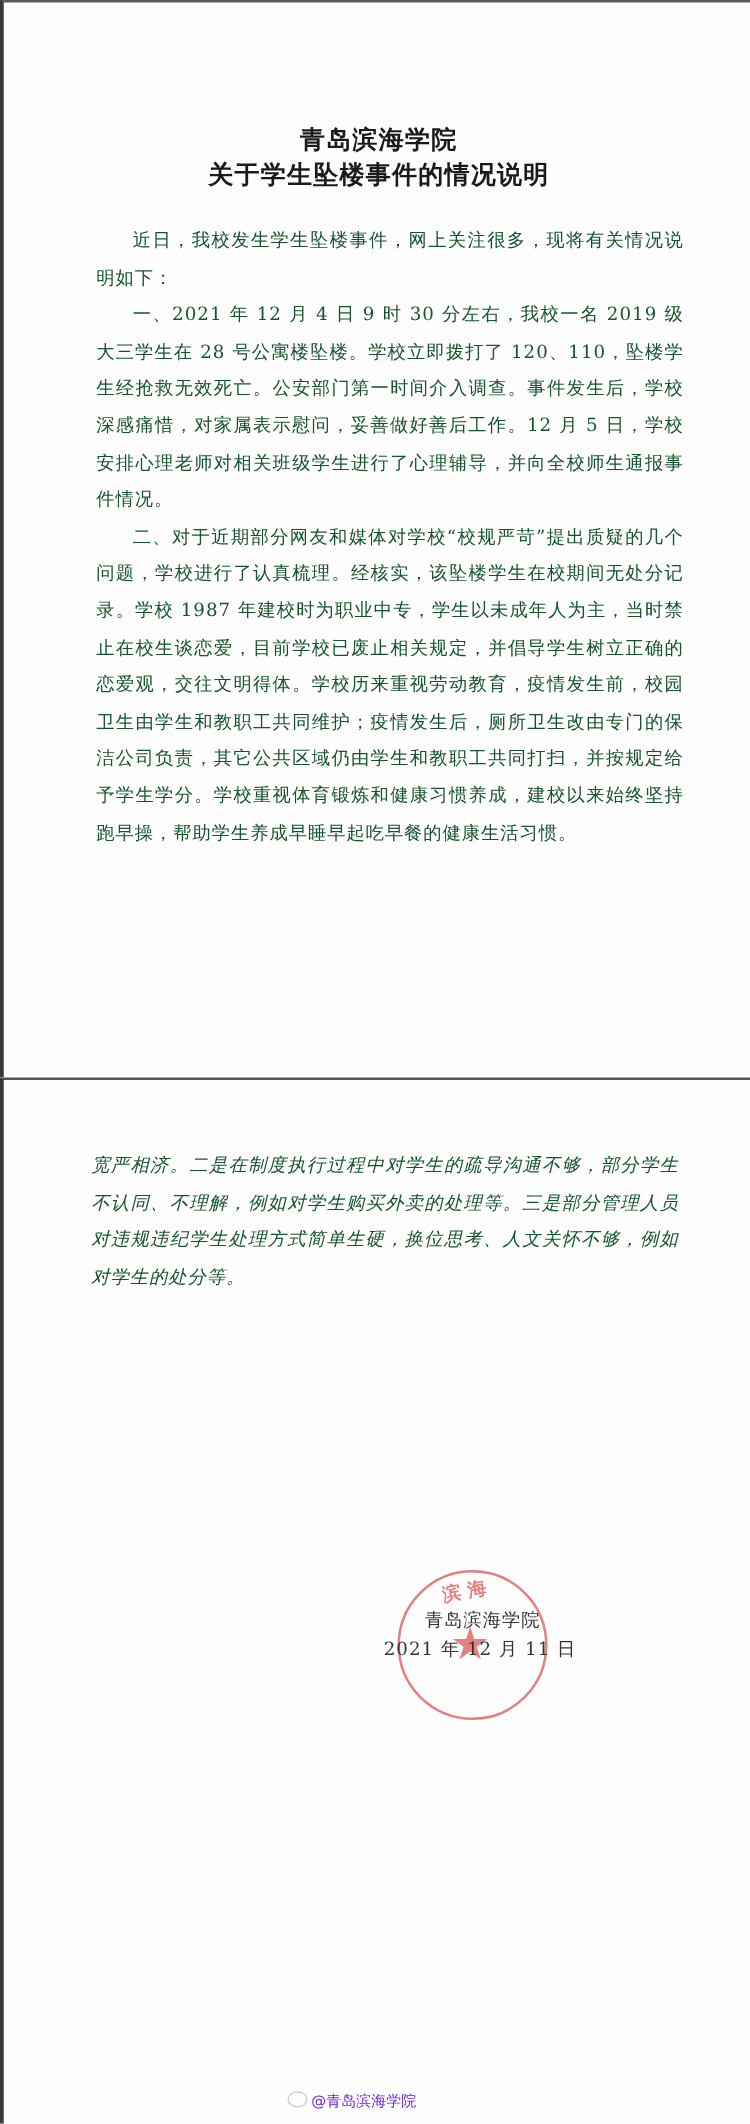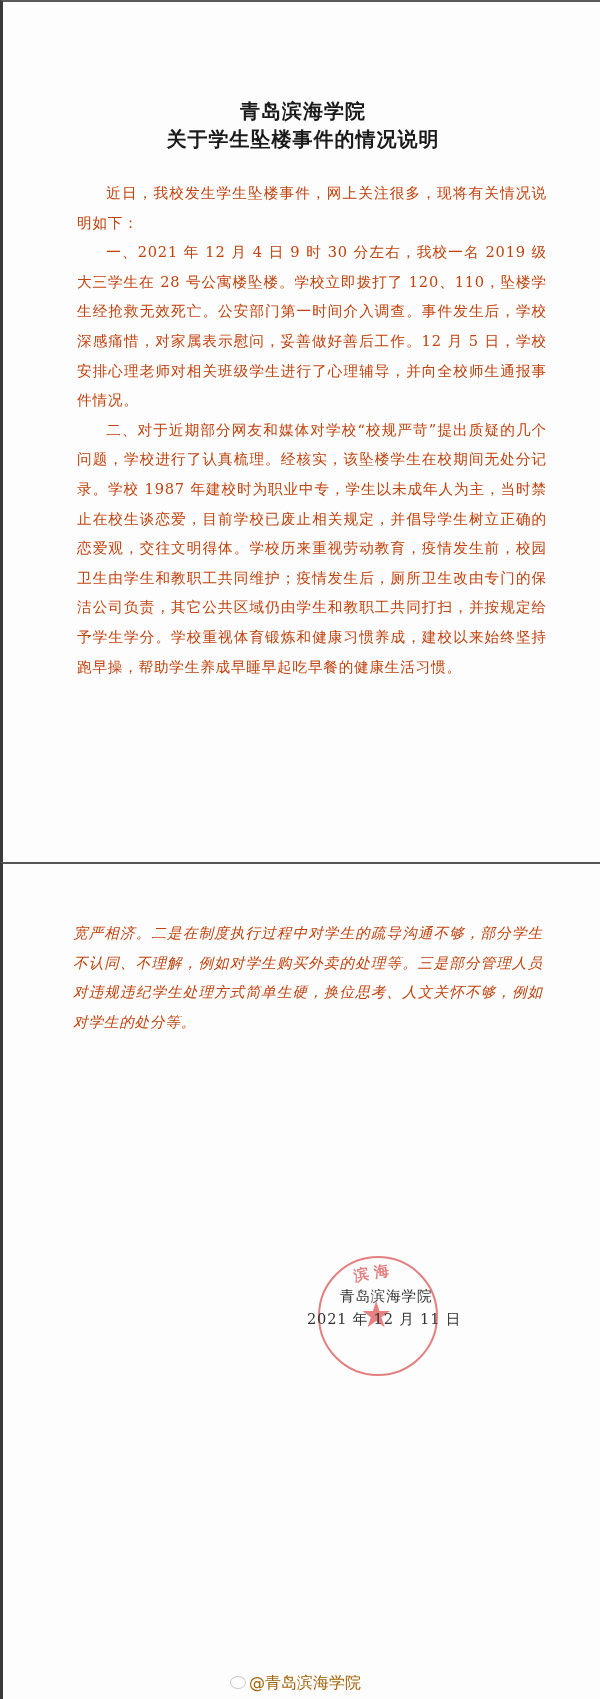--- a/index.html
+++ b/index.html
@@ -8,34 +8,34 @@
   .page { position: absolute; left: 0; width: 600px; background: #fdfdfd;
           border-left: 3px solid #3a3a3a; box-sizing: border-box; }
   #page1 { top: 0; height: 862px; border-top: 2px solid #5a5a5a; }
   #page2 { top: 862px; height: 837px; border-top: 2px solid #555; }
   .title { position: absolute; left: 0; width: 600px; text-align: center;
            font-family: "DejaVu Sans", "Liberation Sans", sans-serif; font-weight: bold;
            color: #1a1a1a; letter-spacing: 1px; }
   .t1 { top: 96px; font-size: 20px; }
   .t2 { top: 124px; font-size: 20px; }
   .body-text { position: absolute; left: 74px; width: 470px; font-size: 14.6px;
-               line-height: 29.6px; letter-spacing: 0.8px; text-align: justify; color: #c2410c; }
+               line-height: 29.6px; letter-spacing: 0.8px; text-align: justify; color: #14532d; }
   .body-text p { margin: 0; text-indent: 2em; }
   #p1text { top: 176px; }
   #p2text { top: 918px; left: 73px; }
   .p-cont { text-indent: 0 !important; font-style: italic; }
   .sign { position: absolute; font-size: 14.6px; letter-spacing: 0.8px; color: #333; }
   .sign-org { left: 340px; top: 1287px; }
   .sign-date { left: 307px; top: 1310px; text-align: center; }
   .seal { position: absolute; left: 318px; top: 1256px; width: 120px; height: 120px;
           border: 2.5px solid #e06a6a; border-radius: 50%; box-sizing: border-box; opacity: 0.85; }
   .seal-star { position: absolute; left: 40px; top: 36px; font-size: 36px; color: #e46b6b; }
   .seal-arc { position: absolute; font-size: 15px; color: #e06a6a; font-weight: bold; }
-  .watermark { position: absolute; left: 230px; top: 1673px; font-size: 16px;
-               color: #a16207; font-family: "DejaVu Sans", "Liberation Sans", sans-serif; }
+  .watermark { position: absolute; left: 230px; top: 1673px; font-size: 12px;
+               color: #6d28d9; font-family: "DejaVu Sans", "Liberation Sans", sans-serif; }
   .wb-logo { display: inline-block; width: 14px; height: 11px; border: 1.5px solid #c8c8c8;
              border-radius: 50%; margin-right: 3px; vertical-align: -1px; }
 </style>
 </head>
 <body>
 
 <div class="page" id="page1">
   <div class="title t1">青岛滨海学院</div>
   <div class="title t2">关于学生坠楼事件的情况说明</div>
   <div class="body-text" id="p1text">

